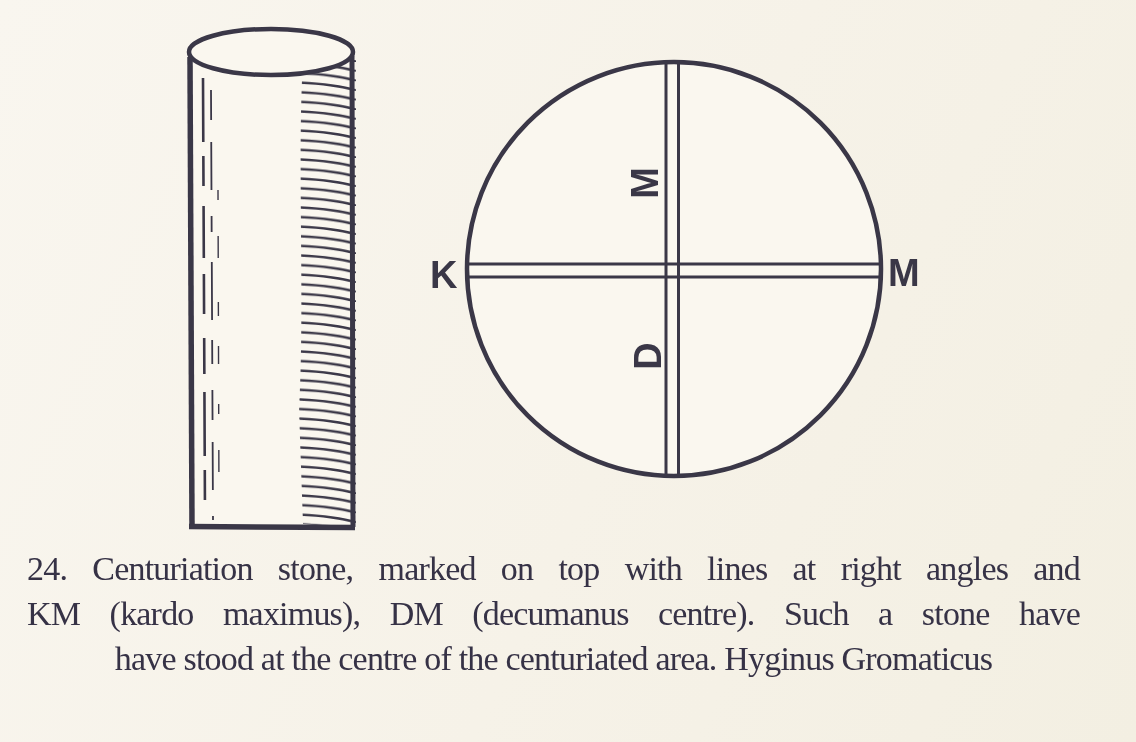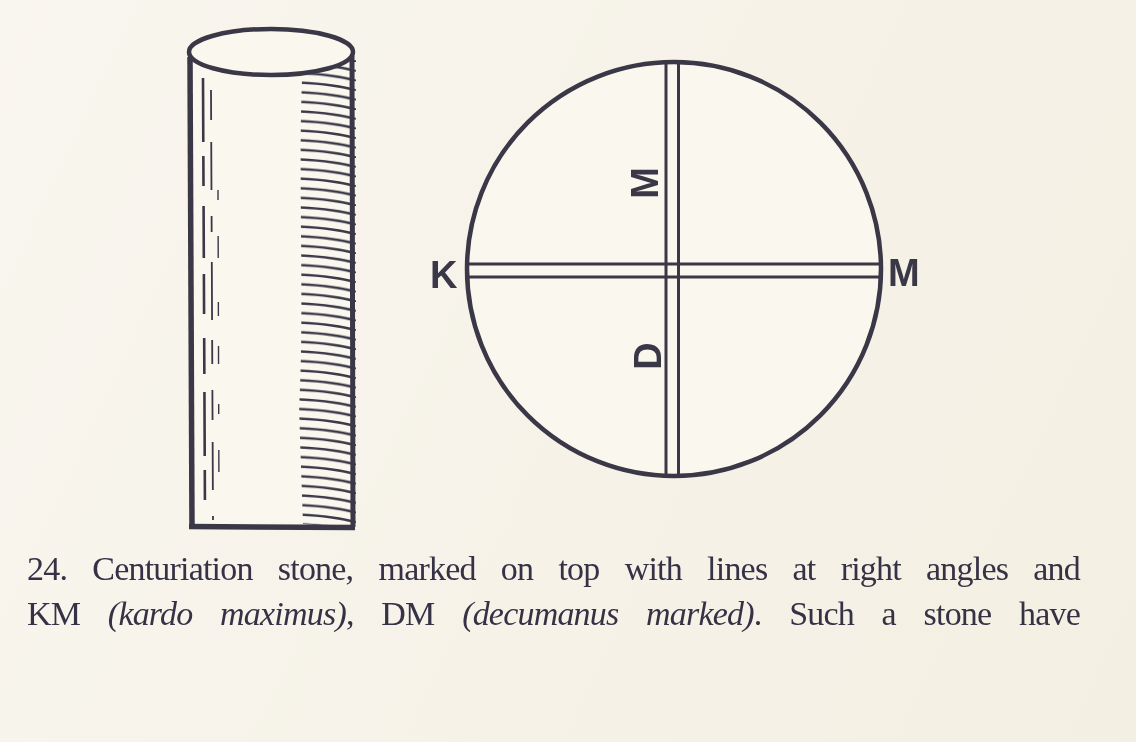--- a/index.html
+++ b/index.html
@@ -29,21 +29,21 @@
     letter-spacing: -0.8px;
   }
   .cap-line {
     text-align: justify;
     text-align-last: justify;
   }
   .cap-line.center {
     text-align: center;
     text-align-last: center;
   }
-  .it { font-style: italic; }
+  .it { }
 </style>
 </head>
 <body>
 
 <div class="page"></div>
 
 <svg class="illustration" width="1136" height="556" viewBox="0 0 1136 556">
   <defs>
     <pattern id="hatch" patternUnits="userSpaceOnUse" x="298" y="62" width="60" height="9.6">
       <path d="M2,1.5 C22,2.5 44,5 58,9.2" fill="none" stroke="#3a3747" stroke-width="2.4" stroke-linecap="round"></path>
@@ -74,14 +74,15 @@
 
     <text class="diagram-label" x="430" y="288" font-size="38" fill="#3a3747">K</text>
     <text class="diagram-label" x="888" y="286" font-size="38" fill="#3a3747">M</text>
     <text class="diagram-label" transform="translate(658,183) rotate(-90)" text-anchor="middle" font-size="38" fill="#3a3747">M</text>
     <text class="diagram-label" transform="translate(661,356) rotate(-90)" text-anchor="middle" font-size="38" fill="#3a3747">D</text>
   </g>
 </svg>
 
 <div class="caption">
   <div class="cap-line">24. Centuriation stone, marked on top with lines at right angles and</div>
-  <div class="cap-line"><span>KM </span><span class="it">(kardo maximus)</span><span>, DM </span><span class="it">(decumanus marked)</span><span>. Such a stone have</span></div>
+  <div class="cap-line"><span>KM </span><span class="it">(kardo maximus)</span><span>, DM </span><span class="it">(decumanus centre)</span><span>. Such a stone have</span></div>
+  <div class="cap-line center">have stood at the centre of the centuriated area. Hyginus Gromaticus</div>
 </div>
 
 </body></html>

